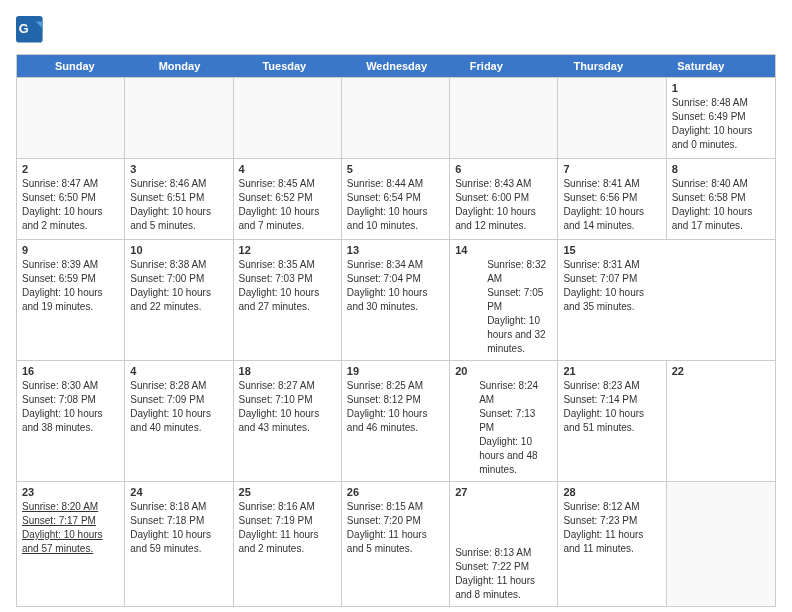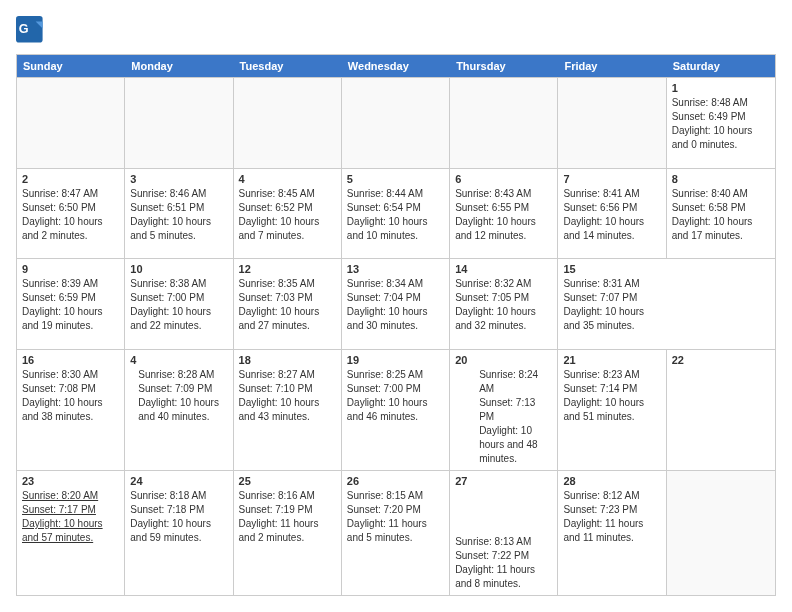--- a/index.html
+++ b/index.html
@@ -48,20 +48,21 @@
     .calendar {
       flex: 1;
       border: 1px solid #ccc;
       display: flex;
       flex-direction: column;
     }
     .cal-header {
       display: grid;
       grid-template-columns: repeat(7, 1fr);
       background: #3b77c8;
+      padding-left: 32px;
     }
     .cal-header-cell {
       color: #fff;
       font-size: 11px;
       font-weight: bold;
       padding: 5px 6px;
       text-align: left;
     }
     .cal-body {
       display: flex;
@@ -123,22 +124,22 @@
       <h2></h2>
     </div>
   </div>
 
   <div class="calendar">
     <div class="cal-header" id="cal-header">
         <div class="cal-header-cell">Sunday</div>
         <div class="cal-header-cell">Monday</div>
         <div class="cal-header-cell">Tuesday</div>
         <div class="cal-header-cell">Wednesday</div>
+        <div class="cal-header-cell">Friday</div>
         <div class="cal-header-cell">Thursday</div>
-        <div class="cal-header-cell">Friday</div>
         <div class="cal-header-cell">Saturday</div>
       </div>
     <div class="cal-body" id="cal-body">
         <div class="cal-row">
           <div class="cal-cell empty"></div>
           <div class="cal-cell empty"></div>
           <div class="cal-cell empty"></div>
           <div class="cal-cell empty"></div>
           <div class="cal-cell empty"></div>
           <div class="cal-cell empty"></div>
@@ -170,21 +171,21 @@
           </div>
           <div class="cal-cell">
             <span class="day-num">5</span>
             <div class="cell-text" style="white-space: pre-line;">Sunrise: 8:44 AM
 Sunset: 6:54 PM
 Daylight: 10 hours and 10 minutes.</div>
           </div>
           <div class="cal-cell">
             <span class="day-num">6</span>
             <div class="cell-text" style="white-space: pre-line;">Sunrise: 8:43 AM
-Sunset: 6:55 PM
+Sunset: 6:00 PM
 Daylight: 10 hours and 12 minutes.</div>
           </div>
           <div class="cal-cell">
             <span class="day-num">7</span>
             <div class="cell-text" style="white-space: pre-line;">Sunrise: 8:41 AM
 Sunset: 6:56 PM
 Daylight: 10 hours and 14 minutes.</div>
           </div>
           <div class="cal-cell">
             <span class="day-num">8</span>
@@ -213,54 +214,54 @@
 Daylight: 10 hours and 27 minutes.</div>
           </div>
           <div class="cal-cell">
             <span class="day-num">13</span>
             <div class="cell-text" style="white-space: pre-line;">Sunrise: 8:34 AM
 Sunset: 7:04 PM
 Daylight: 10 hours and 30 minutes.</div>
           </div>
           <div class="cal-cell">
             <span class="day-num">14</span>
-            <div class="cell-text" style="white-space: pre-line;">Sunrise: 8:32 AM
+            <div class="cell-text" style="white-space: pre-line; margin-left: 32px;">Sunrise: 8:32 AM
 Sunset: 7:05 PM
 Daylight: 10 hours and 32 minutes.</div>
           </div>
           <div class="cal-cell">
             <span class="day-num">15</span>
             <div class="cell-text" style="white-space: pre-line;">Sunrise: 8:31 AM
 Sunset: 7:07 PM
 Daylight: 10 hours and 35 minutes.</div>
           </div>
         </div>
         <div class="cal-row">
           <div class="cal-cell">
             <span class="day-num">16</span>
             <div class="cell-text" style="white-space: pre-line;">Sunrise: 8:30 AM
 Sunset: 7:08 PM
 Daylight: 10 hours and 38 minutes.</div>
           </div>
           <div class="cal-cell">
             <span class="day-num">4</span>
-            <div class="cell-text" style="white-space: pre-line; margin-left: 8px;">Sunrise: 8:28 AM
+            <div class="cell-text" style="white-space: pre-line;">Sunrise: 8:28 AM
 Sunset: 7:09 PM
 Daylight: 10 hours and 40 minutes.</div>
           </div>
           <div class="cal-cell">
             <span class="day-num">18</span>
             <div class="cell-text" style="white-space: pre-line;">Sunrise: 8:27 AM
 Sunset: 7:10 PM
 Daylight: 10 hours and 43 minutes.</div>
           </div>
           <div class="cal-cell">
             <span class="day-num">19</span>
             <div class="cell-text" style="white-space: pre-line;">Sunrise: 8:25 AM
-Sunset: 7:00 PM
+Sunset: 8:12 PM
 Daylight: 10 hours and 46 minutes.</div>
           </div>
           <div class="cal-cell">
             <span class="day-num">20</span>
             <div class="cell-text" style="white-space: pre-line; margin-left: 24px;">Sunrise: 8:24 AM
 Sunset: 7:13 PM
 Daylight: 10 hours and 48 minutes.</div>
           </div>
           <div class="cal-cell">
             <span class="day-num">21</span>

